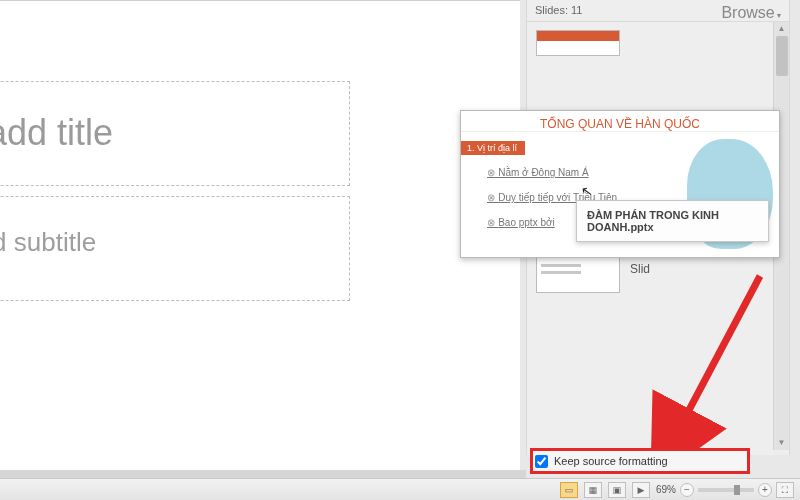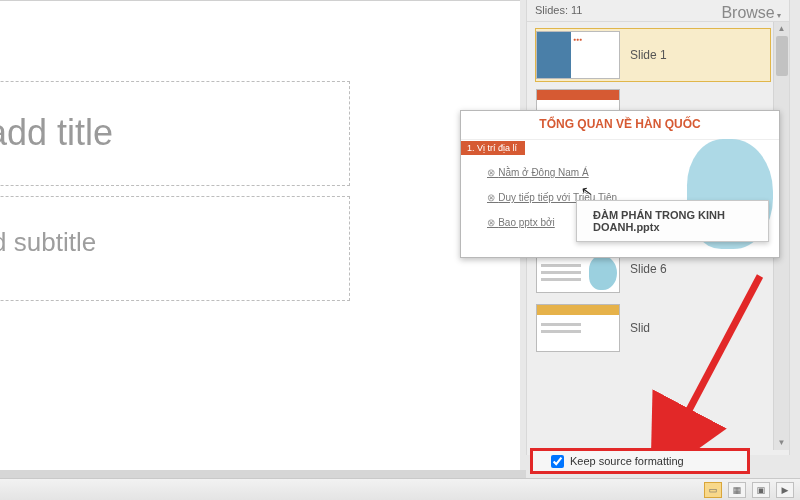--- a/index.html
+++ b/index.html
@@ -45,42 +45,42 @@
   .thumb-lines div { height:3px; background:#c8c8c8; margin-bottom:4px; }
   .thumb1-accent { position:absolute; left:0; top:0; width:34px; height:48px; background:#4a7fa8; }
   .thumb1-text { position:absolute; left:36px; top:4px; font-size:5px; color:#d65a33; }
 
   
   .drag-preview {
     position:absolute; left:460px; top:110px; width:320px; height:148px;
     background:#fff; border:1px solid #b8b8b8; box-shadow:0 2px 6px rgba(0,0,0,0.25);
     z-index:5;
   }
-  .drag-title { text-align:center; font-size:12px; color:#d65a33; font-weight:700; padding:6px 0 8px; border-bottom:1px solid #eee;}
+  .drag-title { text-align:center; font-size:12px; color:#d65a33; font-weight:400; padding:6px 0 0; border-bottom:1px solid #eee;}
   .drag-badge { position:absolute; left:0; top:30px; background:#d65a33; color:#fff; font-size:9px; padding:2px 8px 2px 6px; }
   .drag-map { position:absolute; right:6px; top:28px; width:86px; height:110px; background:#a4d5e3; opacity:0.9; border-radius:42% 48% 46% 40%; }
   .drag-bullets { position:absolute; left:26px; top:56px; font-size:10px; color:#777;text-decoration:underline; }
   .drag-bullets div { margin-bottom:14px; }
   .drag-bullets div::before { content:"⊗ "; color:#999; }
   .cursor-arrow { position:absolute; left:120px; top:72px; font-size:14px; color:#222; transform:rotate(-10deg); }
 
   
   .drag-tooltip {
     position:absolute; left:576px; top:200px; width:193px; background:#fdfdfd;
     border:1px solid #c7c7c7; box-shadow:0 2px 5px rgba(0,0,0,0.2); z-index:6;
-    padding:8px 16px;
+    padding:8px 10px;
   }
   .drag-tooltip .file { font-size:11px; color:#444; font-weight:600; }
   .drag-tooltip .sub { font-size:11px; color:#666; margin-top:6px; }
 
   
   .keep-fmt {
     position:absolute; left:530px; top:448px; width:220px; height:26px;
     background:#f6f6f6; border:3px solid #e22828; z-index:8;
-    display:flex; align-items:center; padding:0 18px;
+    display:flex; align-items:center; padding:0 2px;
   }
   .keep-fmt input { margin-right:6px; }
   .keep-fmt label { font-size:11px; color:#333; }
 
   
   .red-arrow {
     position:absolute; left:650px; top:266px; z-index:7; pointer-events:none;
   }
 
   
@@ -112,27 +112,20 @@
 </div>
 <div class="gray-strip"></div>
 
 <div class="slides-panel">
   <div class="slides-header">
     <span>Slides: 11</span>
     <span class="browse">Browse</span>
   </div>
 
   <div class="slide-list">
-    <div class="slide-item selected">
-      <div class="slide-thumb">
-        <div class="thumb1-accent"></div>
-        <div class="thumb1-text">●●●</div>
-      </div>
-      <span class="slide-label">Slide 1</span>
-    </div>
     <div class="slide-item" style="height:30px;">
       <div class="slide-thumb" style="height:26px;">
         <div class="thumb-header"></div>
       </div>
       <span class="slide-label"></span>
     </div>
     <div class="slide-item" style="height:70px;opacity:0;"></div>
     <div class="slide-item" style="height:40px;">
       <div class="slide-thumb" style="height:36px;">
         <div class="thumb-header"></div>
@@ -199,13 +192,22 @@
     </marker>
   </defs>
   <line x1="110" y1="10" x2="20" y2="180" stroke="#e22828" stroke-width="7" marker-end="url(#ah)"></line>
 </svg>
 
 <div class="status-bar">
   <div class="view-btn active">▭</div>
   <div class="view-btn">▦</div>
   <div class="view-btn">▣</div>
   <div class="view-btn">▶</div>
+  <div class="zoom-wrap">
+    <span class="pct">69%</span>
+    <div class="zoom-btn">−</div>
+    <div class="zoom-track">
+        <div class="zoom-thumb"></div>
+      </div>
+    <div class="zoom-btn">+</div>
+    <div class="view-btn">⛶</div>
+  </div>
 </div>
 
 </body></html>

